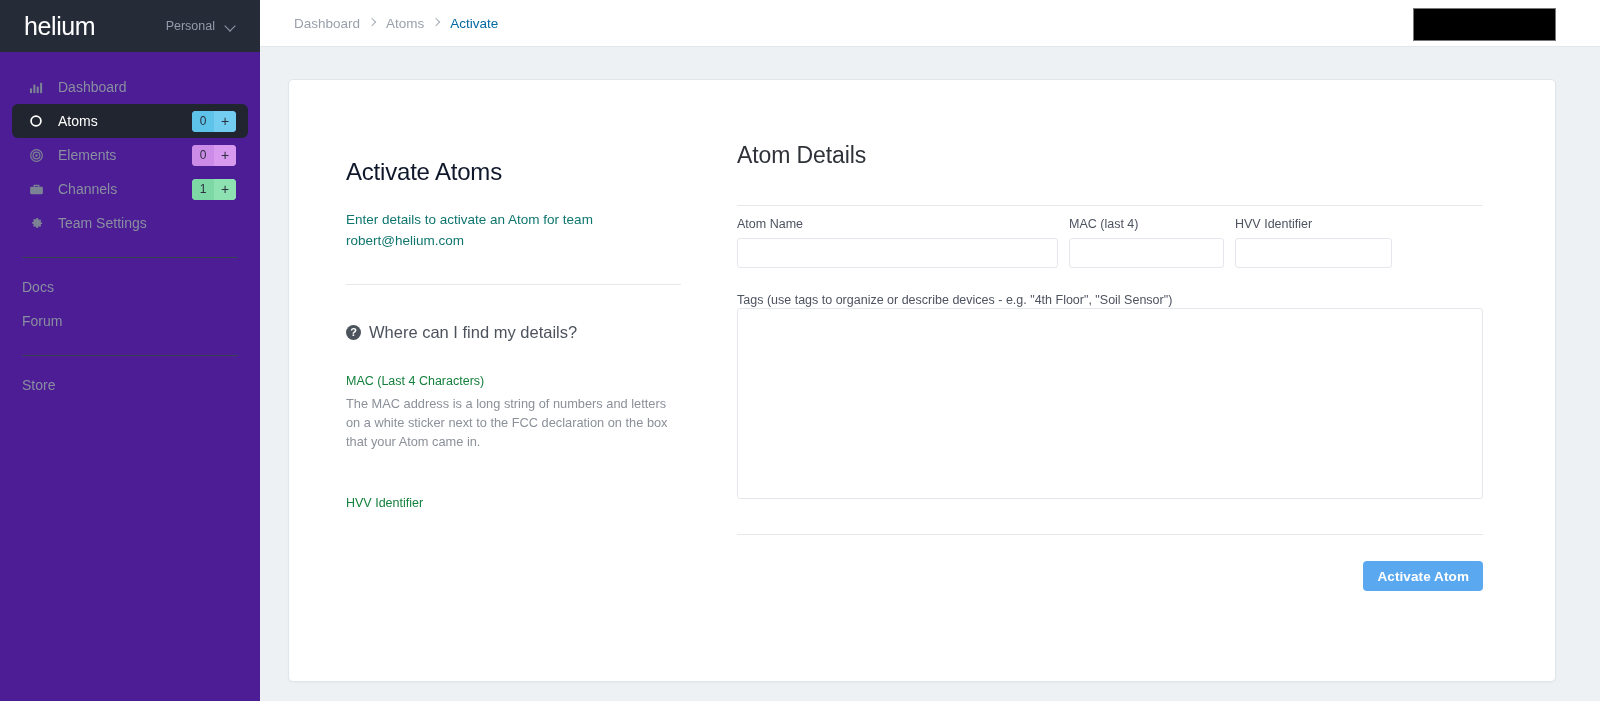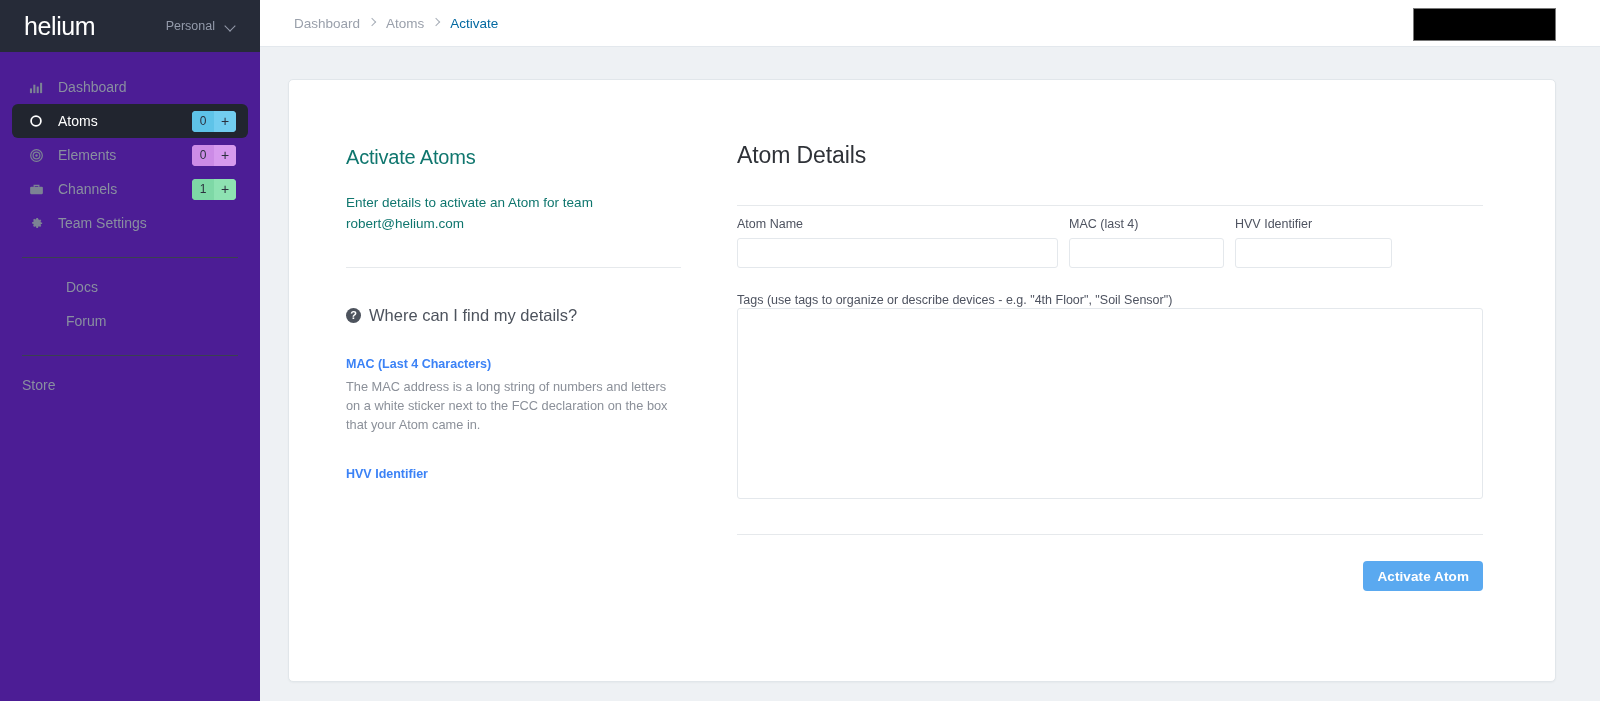--- a/index.html
+++ b/index.html
@@ -130,21 +130,21 @@
   }
   .link-item {
     height: 34px;
     display: flex;
     align-items: center;
     padding-left: 22px;
     font-size: 14px;
     color: #898fa0;
     cursor: pointer;
   }
-  .links-group-1 { padding-top: 12px; margin-left: 44px; }
+  .links-group-1 { padding-top: 12px; }
   .links-group-2 { padding-top: 12px; }
 
   
   .main {
     flex: 1 1 auto;
     height: 701px;
     background: #eef1f4;
     position: relative;
     display: flex;
     flex-direction: column;
@@ -207,24 +207,24 @@
     padding: 62px 0 0 0;
   }
 
   
   .col-left {
     width: 420px;
     flex: 0 0 420px;
     padding: 0 28px 0 57px;
   }
   .h1 {
-    font-size: 20px;
+    font-size: 24px;
     font-weight: 400;
-    color: #0f766e;
-    margin: 4px 0 24px 0;
+    color: #0f172a;
+    margin: 16px 0 24px 0;
     letter-spacing: -0.2px;
   }
   .lead {
     font-size: 13.5px;
     color: #0f766e;
     line-height: 1.55;
     max-width: 280px;
     margin: 0;
   }
   .rule {
@@ -250,23 +250,23 @@
     font-weight: bold;
     display: inline-flex;
     align-items: center;
     justify-content: center;
     line-height: 1;
     flex: 0 0 15px;
   }
   .faq { margin-top: 32px; }
   .faq-q {
     font-size: 12.5px;
-    font-weight: bold;
-    color: #3b82f6;
-    margin: 4px 0 6px 0;
+    font-weight: normal;
+    color: #15803d;
+    margin: 16px 0 6px 0;
   }
   .faq-a {
     font-size: 12.8px;
     color: #8b9099;
     line-height: 1.5;
     margin: 0;
     max-width: 350px;
   }
   .faq-gap { height: 29px; }
 

